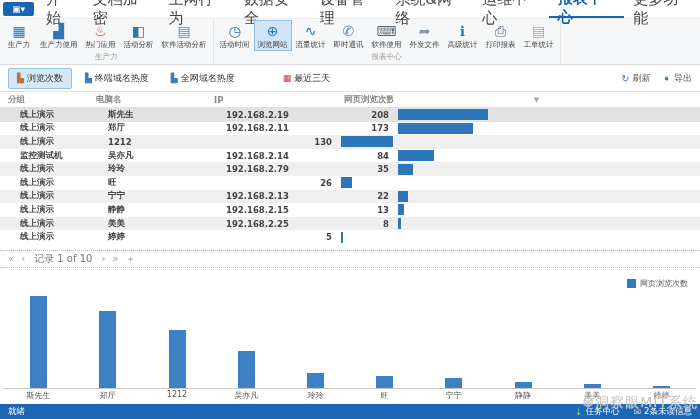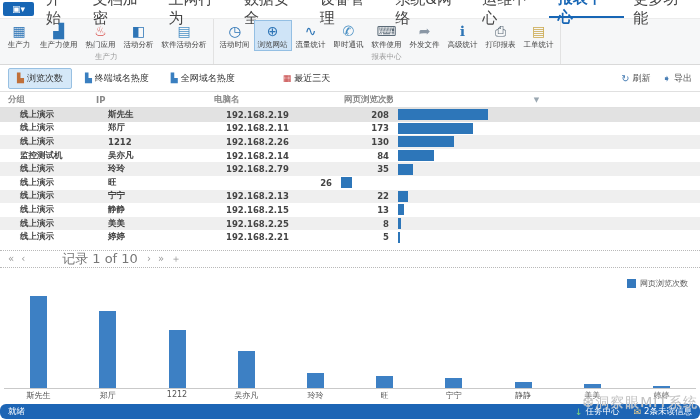--- a/index.html
+++ b/index.html
@@ -47,37 +47,37 @@
   .tc.num { text-align:right; padding:0 4px 0 0; }
   .tc.barcell { padding-left:5px; }
   .hbar { height:11px; background:#2d76b9; }
   .filter-ic { color:#9aa7b1; font-size:7px; text-align:center; }
   .table-spacer { height:6px; }
 
   
   .pager { height:18px; border-top:1px dotted #b9b9b9; border-bottom:1px dotted #b9b9b9;
            display:flex; align-items:center; gap:7px; padding-left:8px; color:#8a8a8a; font-size:9px; }
   .pg-btn { color:#9a9a9a; font-size:10px; line-height:10px; }
-  .pg-label { color:#777; font-size:13px; padding:0 2px;margin-left:28px; }
+  .pg-label { color:#777; font-size:10px; padding:0 2px; }
 
   
   .chart-panel { position:relative; height:134px; background:#fff; }
   .legend { position:absolute; top:10px; right:12px; display:flex; align-items:center; gap:4px;
             font-size:8px; color:#555; }
   .legend-swatch { width:9px; height:9px; background:#3579bd; }
   .plot { position:absolute; left:4px; right:4px; top:24px; bottom:13px; border-bottom:1px solid #c9c9c9;
           display:flex; align-items:flex-end; }
   .slot { flex:1; display:flex; justify-content:center; align-items:flex-end; height:100%; }
   .vbar { width:17px; background:#3d80c4; }
   .xlabels { position:absolute; left:4px; right:4px; bottom:0; height:12px; display:flex; }
   .xlab { flex:1; text-align:center; font-size:8px; color:#555; white-space:nowrap; overflow:visible; }
 
   
   .status-bar { position:absolute; left:0; right:0; bottom:0; height:15px; background:#1d65b5; color:#fff;
-                display:flex; align-items:center; padding:0 8px; font-size:8.5px;border-radius:6px; }
+                display:flex; align-items:center; padding:0 8px; font-size:8.5px; }
   .sb-right { margin-left:auto; display:flex; align-items:center; gap:14px; }
   .sb-item { display:flex; align-items:center; gap:3px; }
   .sb-ic-green { color:#7ed67e; font-size:9px; }
   .sb-ic-mail { color:#ffd98a; font-size:9px; }
 
   
   .watermark { position:absolute; right:2px; bottom:7px; z-index:60; font-size:14px; letter-spacing:1px;
                color:rgba(185,185,185,0.88); text-shadow:0 0 1px #fff; pointer-events:none; white-space:nowrap; }
 </style>
 </head>
@@ -196,22 +196,22 @@
     <div class="tb-act">
       <span class="tic">➧</span>
       <span>导出</span>
     </div>
   </div>
 </div>
 
 <div class="grid">
   <div class="trow thead">
     <div class="tc">分组</div>
+    <div class="tc">电脑名</div>
     <div class="tc">IP</div>
-    <div class="tc">电脑名</div>
     <div class="tc">网页浏览次数</div>
     <div class="filter-ic">▼</div>
   </div>
   <div class="tbody" id="table-body">
       <div class="trow">
         <div class="tc">线上演示</div>
         <div class="tc">斯先生</div>
         <div class="tc">192.168.2.19</div>
         <div class="tc num">208</div>
         <div class="tc barcell">
@@ -225,21 +225,20 @@
         <div class="tc">192.168.2.11</div>
         <div class="tc num">173</div>
         <div class="tc barcell">
           <div class="hbar" style="width: 75px;"></div>
         </div>
         <div></div>
       </div>
       <div class="trow">
         <div class="tc">线上演示</div>
         <div class="tc">1212</div>
-        <div class="tc">192.168.2.26</div>
         <div class="tc num">130</div>
         <div class="tc barcell">
           <div class="hbar" style="width: 56px;"></div>
         </div>
         <div></div>
       </div>
       <div class="trow">
         <div class="tc">监控测试机</div>
         <div class="tc">吴亦凡</div>
         <div class="tc">192.168.2.14</div>
@@ -294,21 +293,20 @@
         <div class="tc">192.168.2.25</div>
         <div class="tc num">8</div>
         <div class="tc barcell">
           <div class="hbar" style="width: 3px;"></div>
         </div>
         <div></div>
       </div>
       <div class="trow">
         <div class="tc">线上演示</div>
         <div class="tc">婷婷</div>
-        <div class="tc">192.168.2.21</div>
         <div class="tc num">5</div>
         <div class="tc barcell">
           <div class="hbar" style="width: 2px;"></div>
         </div>
         <div></div>
       </div>
     </div>
 </div>
 <div class="table-spacer"></div>
 

